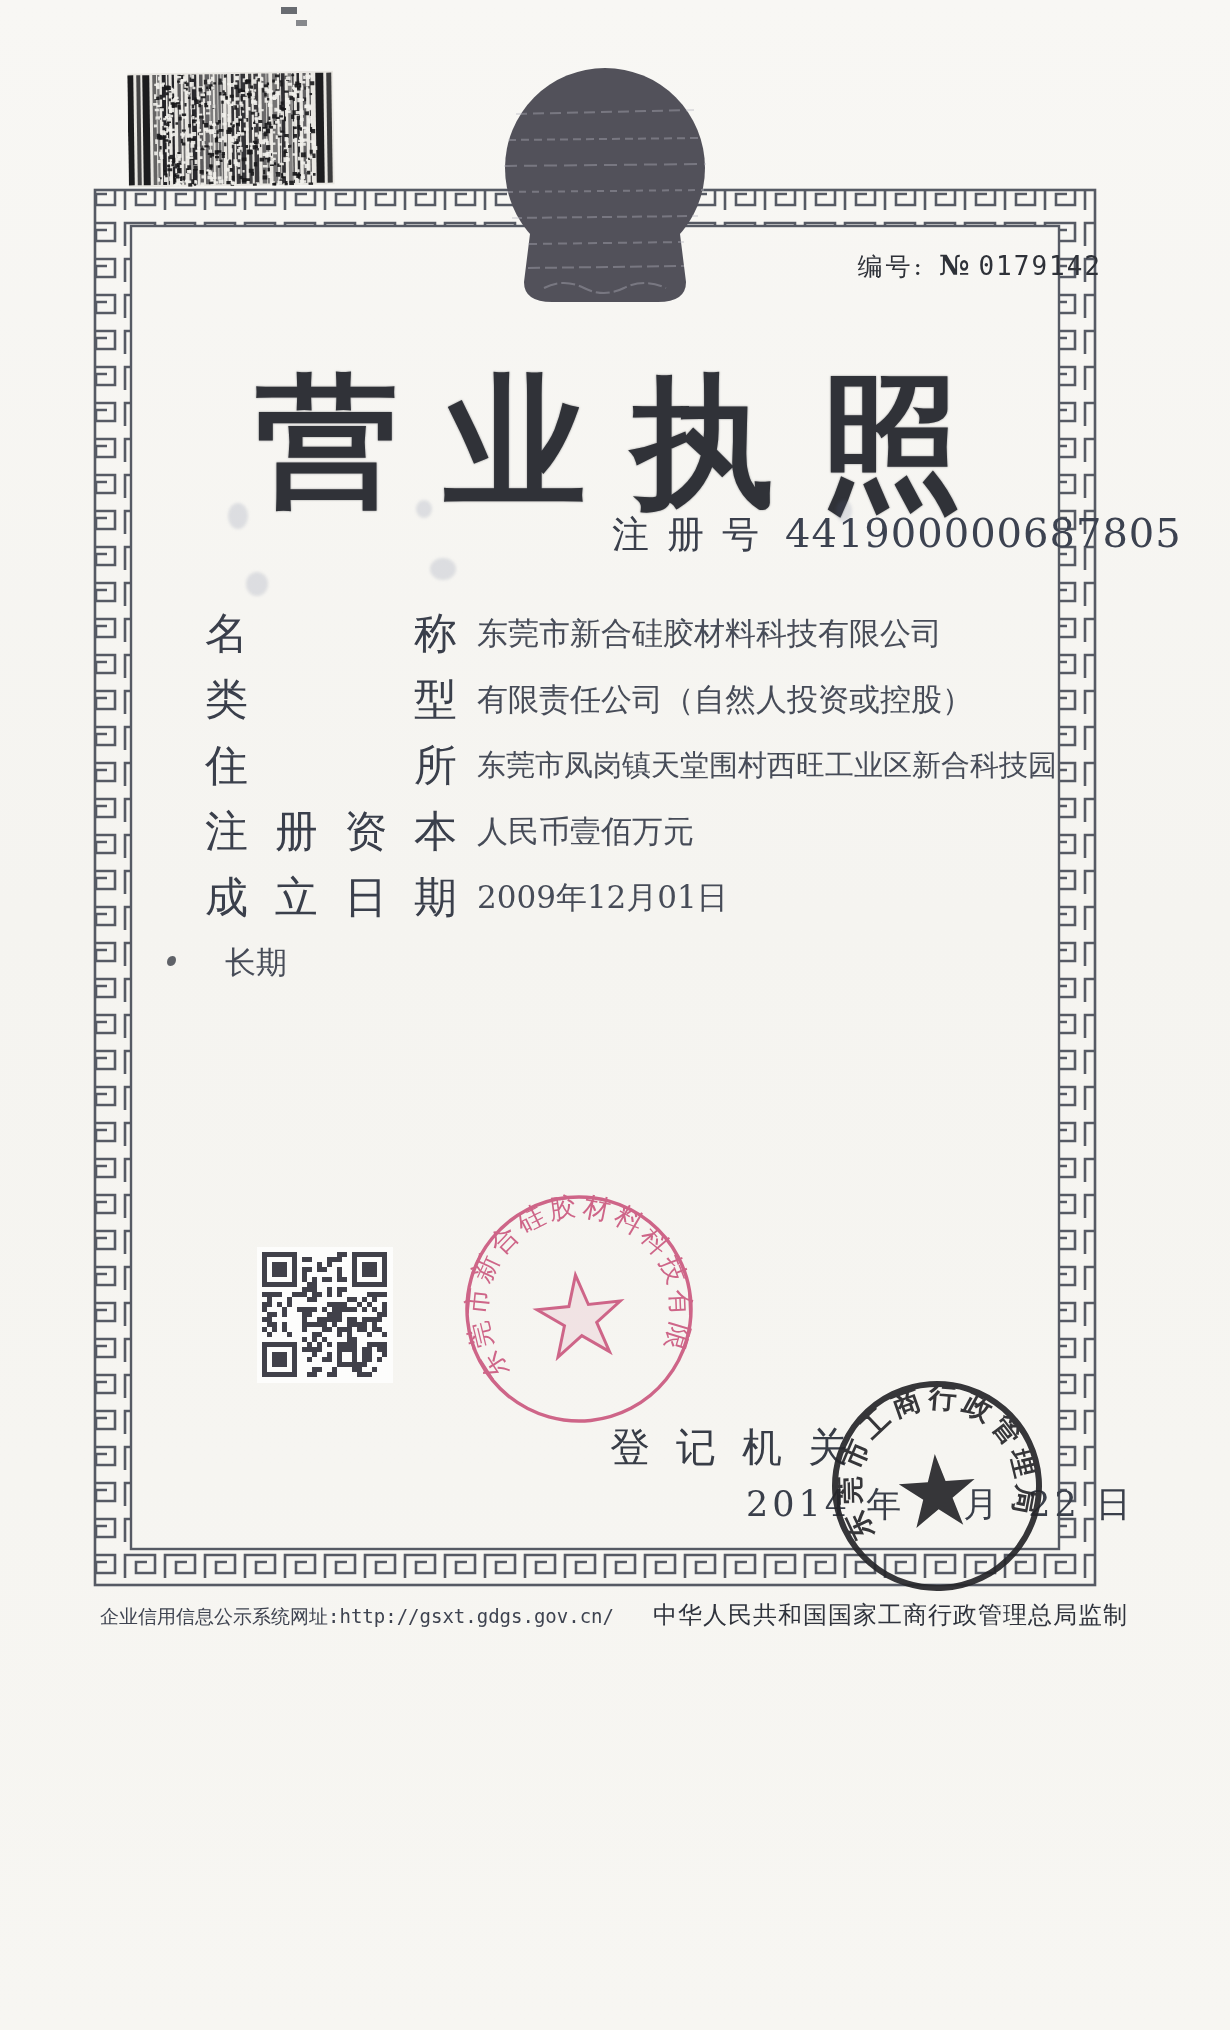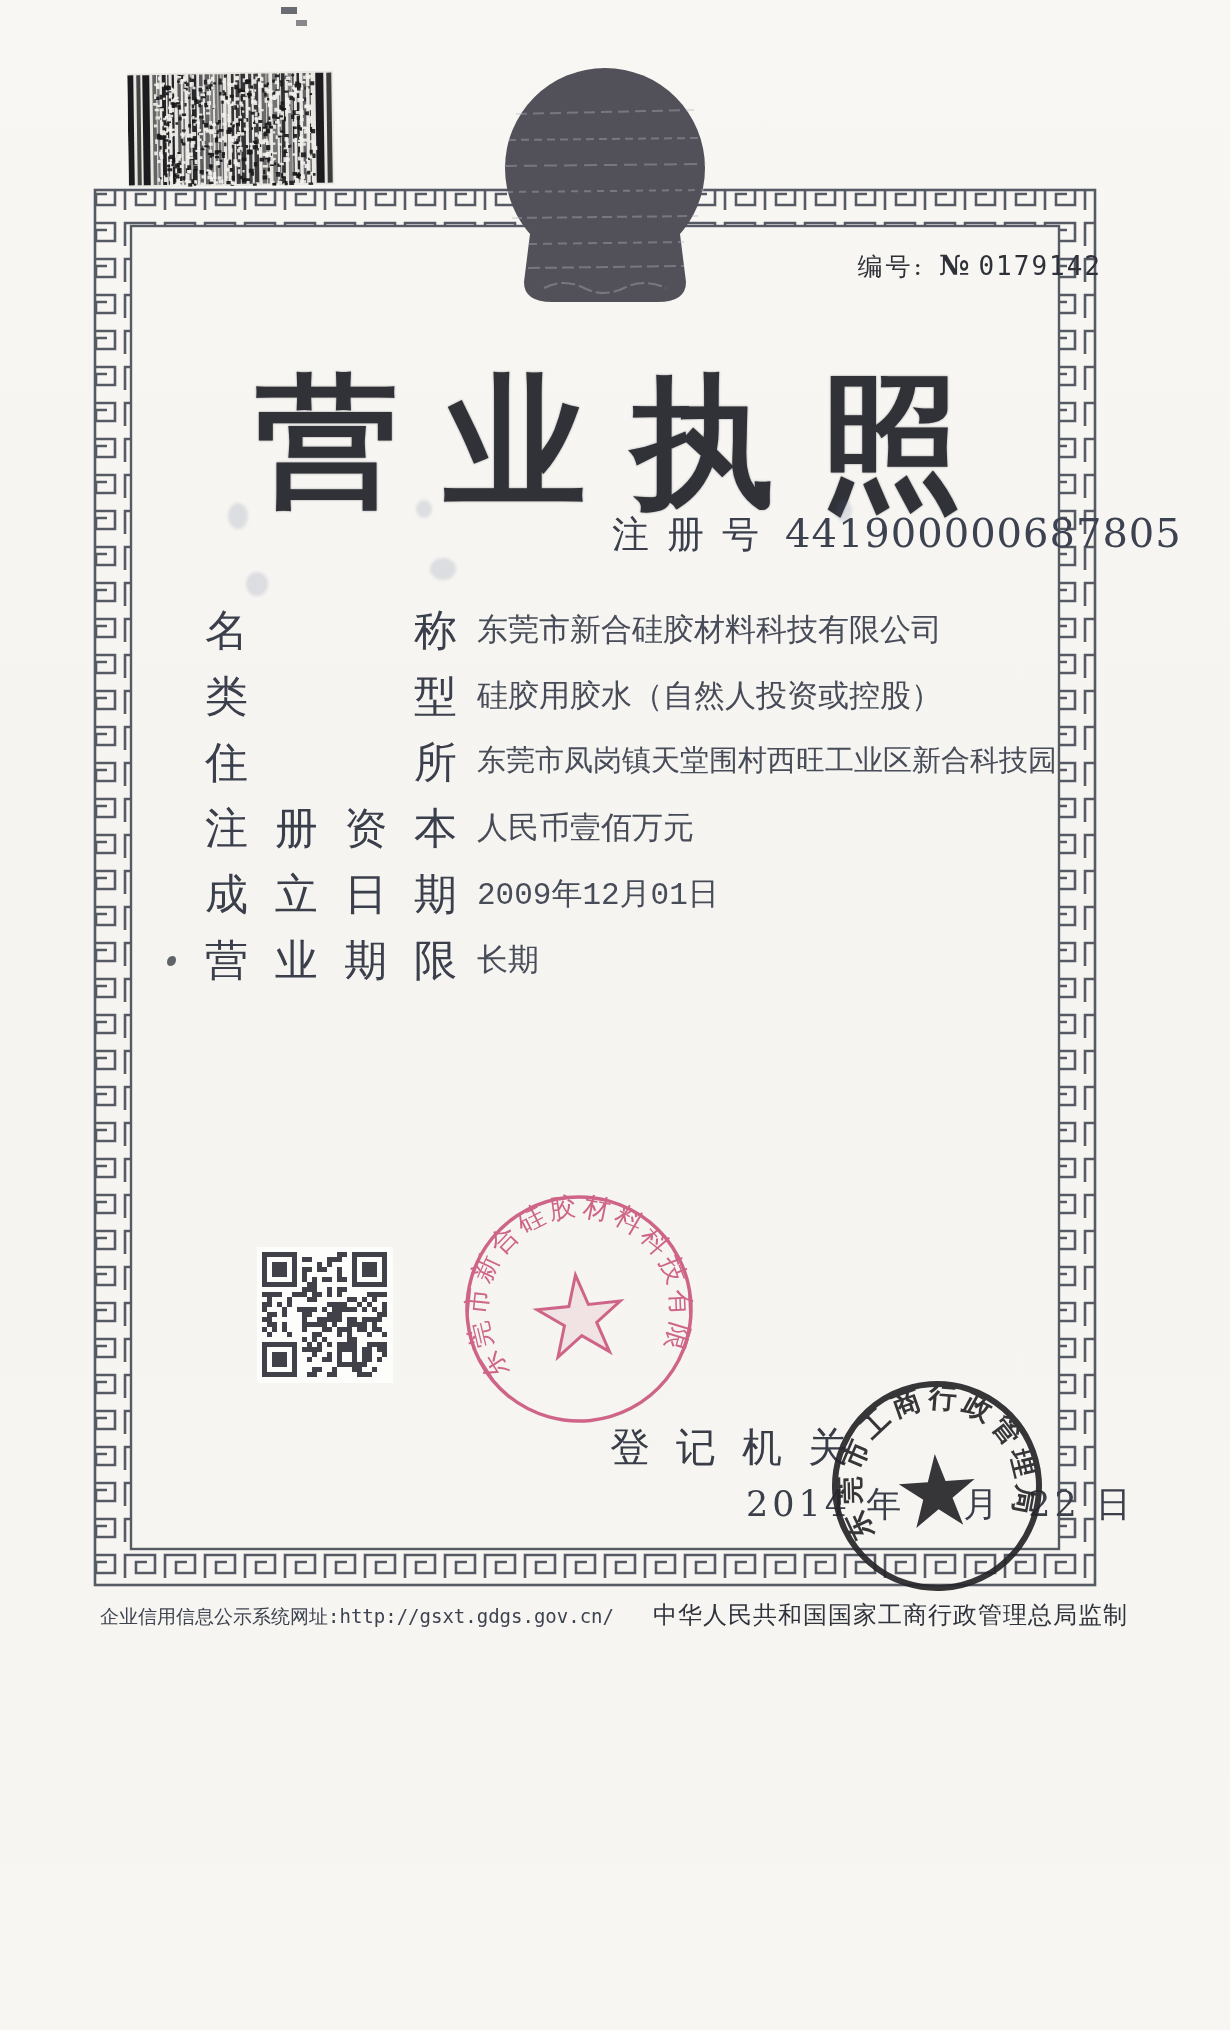--- a/index.html
+++ b/index.html
@@ -21,21 +21,21 @@
   #title{left:0;top:348px;width:1230px;text-align:center;z-index:2;
          font-family:"DejaVu Sans","Liberation Sans",sans-serif;
          font-size:142px;font-weight:900;letter-spacing:46px;padding-left:34px;box-sizing:border-box;
          color:#303238;text-shadow:0 0 2px rgba(40,42,48,.55);}
   
   #regrow{left:612px;top:510px;z-index:2;display:flex;align-items:baseline;}
   #regrow .lab{font-size:37px;letter-spacing:18px;color:#3a3f4b;}
   #regrow .val{font-size:40px;letter-spacing:1px;color:#3c4250;margin-left:8px;}
   
   #fields{left:205px;top:612px;width:860px;z-index:2;}
-  .frow{display:flex;align-items:flex-start;margin-bottom:23px;font-family:Liberation Mono, monospace;}
+  .frow{display:flex;align-items:center;margin-bottom:23px;}
   .frow .lab{width:252px;flex:0 0 252px;font-size:43px;line-height:1;color:#3a3f4b;
              text-align:justify;text-align-last:justify;}
   .frow .val{margin-left:20px;font-size:31px;line-height:1.3;color:#474c58;}
   .frow.scope .val{font-size:22.5px;line-height:1.5;width:600px;text-align:justify;}
   
   #registrar-label{left:610px;top:1420px;z-index:2;font-size:40px;letter-spacing:26px;color:#383d47;}
   #dateline{left:746px;top:1481px;z-index:2;font-size:35px;color:#3a3f4a;letter-spacing:4px;}
   #dateline .gap1{display:inline-block;width:58px;}
   #dateline .gap2{display:inline-block;width:26px;}
   
@@ -790,36 +790,35 @@
     <span class="val">441900000687805</span>
   </div>
 
   <div id="fields" class="abs">
     <div class="frow">
       <span class="lab">名称</span>
       <span class="val">东莞市新合硅胶材料科技有限公司</span>
     </div>
     <div class="frow">
       <span class="lab">类型</span>
-      <span class="val">硅胶用胶水（自然人投资或控股）</span>
+      <span class="val">有限责任公司（自然人投资或控股）</span>
     </div>
     <div class="frow">
       <span class="lab">住所</span>
       <span class="val" style="font-size:29px;">东莞市凤岗镇天堂围村西旺工业区新合科技园</span>
     </div>
     <div class="frow">
       <span class="lab">注册资本</span>
       <span class="val">人民币壹佰万元</span>
     </div>
     <div class="frow">
       <span class="lab">成立日期</span>
       <span class="val">2009年12月01日</span>
     </div>
     <div class="frow">
-      <span class="lab">营业期限</span>
       <span class="val">长期</span>
     </div>
   </div>
 
   <svg id="qr" class="abs" width="136" height="136">
       <rect x="0" y="0" width="136" height="136" fill="#fdfdfc"></rect>
       <rect x="80" y="5" width="5" height="5" fill="#41414a"></rect>
       <rect x="85" y="5" width="5" height="5" fill="#41414a"></rect>
       <rect x="45" y="10" width="5" height="5" fill="#41414a"></rect>
       <rect x="50" y="10" width="5" height="5" fill="#41414a"></rect>

